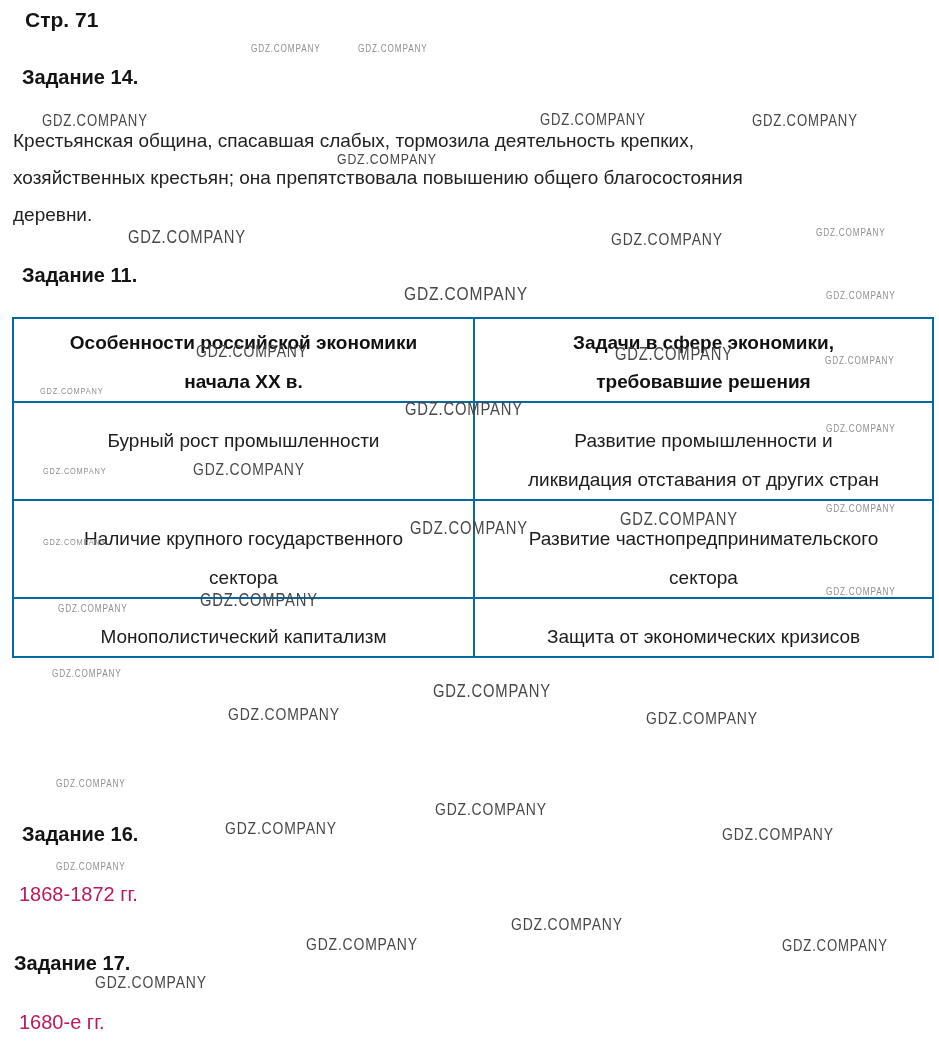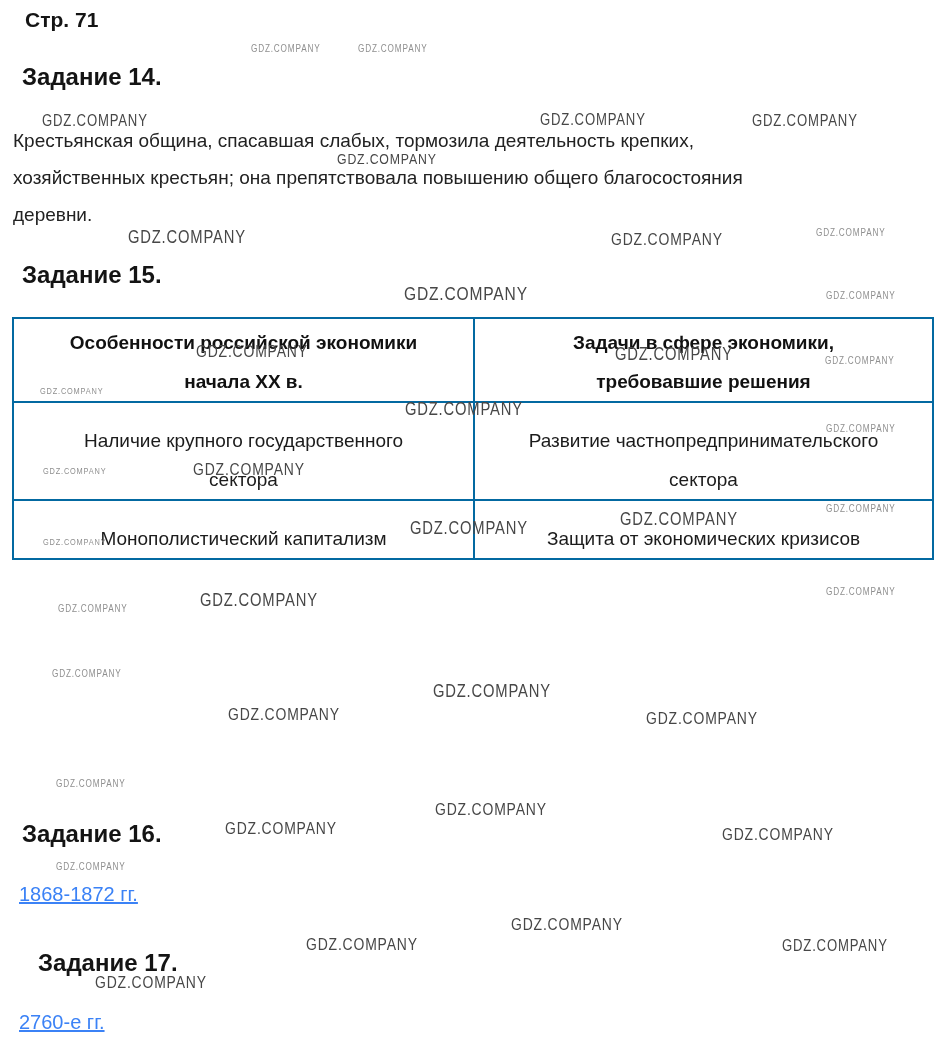--- a/index.html
+++ b/index.html
@@ -7,41 +7,40 @@
     position:relative;
     width:939px;height:1049px;
     background:#ffffff;
     font-family:"Liberation Sans", sans-serif;
     color:#1c1c1c;
     overflow:hidden;
   }
   .heading{
     position:absolute;
     font-weight:bold;
-    font-size:24px;
+    font-size:20px;
     color:#141414;
     white-space:nowrap;
     line-height:22px;
   }
   .page-title{font-size:21px;}
   .answer-text{
     position:absolute;
     font-size:19px;
     color:#222222;
     line-height:37px;
     white-space:pre-line;
     width:916px;
   }
   .answer-short{
     position:absolute;
     font-size:20px;
-    color:#3b82f6;
+    color:#be185d;
     line-height:24px;
     white-space:nowrap;
-    text-decoration:underline;
   }
   table.econ{
     position:absolute;
     left:12px;top:317px;
     width:920px;
     border-collapse:collapse;
     table-layout:fixed;
   }
   table.econ th, table.econ td{
     border:2px solid #0369a1;
@@ -77,56 +76,61 @@
 <div class="page">
 
   <div class="heading page-title" style="left:25px;top:9px;">Стр. 71</div>
 
   <div class="heading" style="left:22px;top:66px;">Задание 14.</div>
 
   <div class="answer-text" style="left:13px;top:122px;">Крестьянская община, спасавшая слабых, тормозила деятельность крепких,
 хозяйственных крестьян; она препятствовала повышению общего благосостояния
 деревни.</div>
 
-  <div class="heading" style="left:22px;top:264px;">Задание 15.</div>
+  <div class="heading" style="left:22px;top:264px;">Задание 11.</div>
 
   <table class="econ">
     <colgroup>
         <col style="width:461px">
         <col style="width:459px">
       </colgroup>
     <thead>
       <tr>
         <th>Особенности российской экономики
 начала ХХ в.</th>
         <th>Задачи в сфере экономики,
 требовавшие решения</th>
       </tr>
     </thead>
     <tbody>
+      <tr>
+        <td>Бурный рост промышленности</td>
+        <td>Развитие промышленности и
+ликвидация отставания от других стран</td>
+      </tr>
       <tr>
         <td>Наличие крупного государственного
 сектора</td>
         <td>Развитие частнопредпринимательского
 сектора</td>
       </tr>
       <tr class="short">
         <td>Монополистический капитализм</td>
         <td>Защита от экономических кризисов</td>
       </tr>
     </tbody>
   </table>
 
   <div class="heading" style="left:22px;top:823px;">Задание 16.</div>
 
   <div class="answer-short" style="left:19px;top:882px;">1868-1872 гг.</div>
 
-  <div class="heading" style="left:38px;top:952px;">Задание 17.</div>
+  <div class="heading" style="left:14px;top:952px;">Задание 17.</div>
 
-  <div class="answer-short" style="left:19px;top:1010px;">2760-е гг.</div>
+  <div class="answer-short" style="left:19px;top:1010px;">1680-е гг.</div>
 
   <div class="wm-layer">
       <span class="wm light" style="left: 251px; top: 43px; font-size: 10px;">GDZ.COMPANY</span>
       <span class="wm light" style="left: 358px; top: 43px; font-size: 10px;">GDZ.COMPANY</span>
       <span class="wm" style="left: 42px; top: 112px; font-size: 16px;">GDZ.COMPANY</span>
       <span class="wm" style="left: 540px; top: 111px; font-size: 16px;">GDZ.COMPANY</span>
       <span class="wm" style="left: 752px; top: 112px; font-size: 16px;">GDZ.COMPANY</span>
       <span class="wm" style="left: 337px; top: 151px; font-size: 15px;">GDZ.COMPANY</span>
       <span class="wm" style="left: 128px; top: 228px; font-size: 18px;">GDZ.COMPANY</span>
       <span class="wm" style="left: 611px; top: 231px; font-size: 17px;">GDZ.COMPANY</span>

